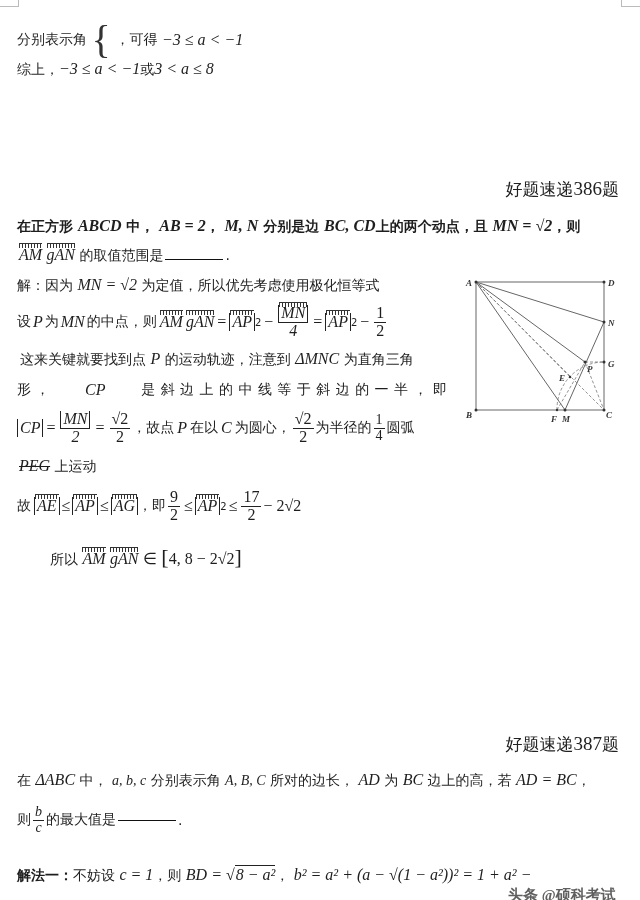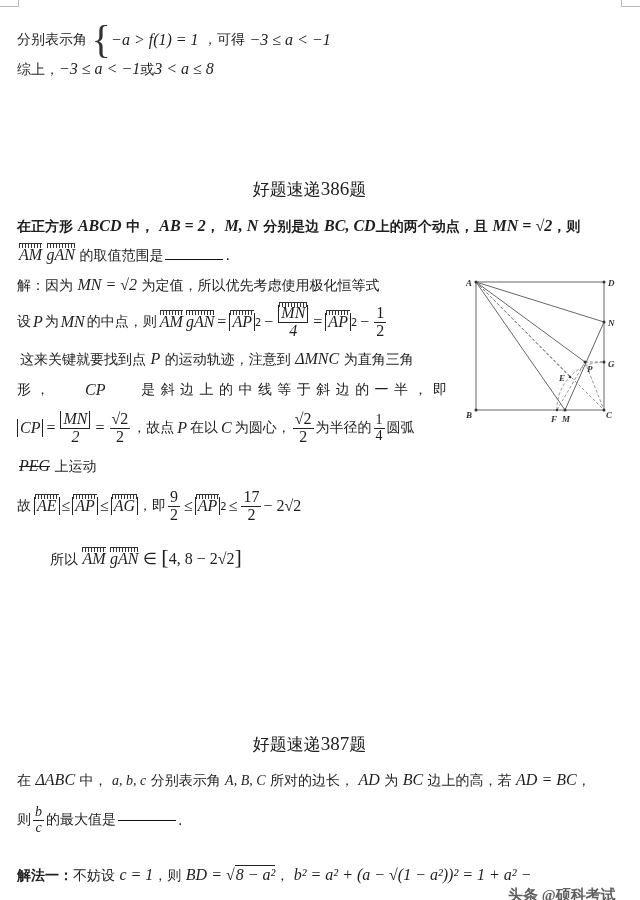--- a/index.html
+++ b/index.html
@@ -2,21 +2,21 @@
 <html><head>
 <meta charset="utf-8">
 <style>
   html, body { margin:0; padding:0; background:#ffffff; }
   body { width:640px; height:900px; position:relative; overflow:hidden;
          font-family:"DejaVu Serif", serif; color:#1a1a1a; }
   .abs { position:absolute; white-space:nowrap; }
   .cn { font-family:"DejaVu Sans", sans-serif; font-size:14px; color:#1e1e1e; }
   .m { font-family:"Liberation Serif", serif; font-style:italic; font-size:16px; }
   .mr { font-family:"Liberation Serif", serif; font-size:16px; }
-  .title { font-family:"DejaVu Sans", sans-serif; font-size:17px; color:#222; left:0; width:619px; text-align:center; }
+  .title { font-family:"DejaVu Sans", sans-serif; font-size:17px; color:#222; left:0; width:619px; text-align:right; }
   .title .num { font-family:"Liberation Serif", serif; font-size:19px; }
   .blank { display:inline-block; width:58px; border-bottom:1px solid #111; height:1px; vertical-align:baseline; margin:0 2px; }
   .vec { position:relative; display:inline-block; }
   .vec::before { content:""; position:absolute; left:0; right:0; top:-3px; height:4px;
     background: repeating-linear-gradient(90deg,#333 0 1px,transparent 1px 3px); border-top:1px solid #333; }
   .frac { display:inline-flex; flex-direction:column; align-items:center; vertical-align:middle; line-height:1.05; margin:0 2px; }
   .frac .n { border-bottom:1px solid #222; padding:0 2px; }
   .abs-bar { border-left:1px solid #222; border-right:1px solid #222; padding:0 2px; }
   .sqrt { border-top:1px solid #222; padding-left:1px; }
   .brace { font-family:"Liberation Serif", serif; font-size:40px; font-weight:100; line-height:1; color:#333; }
@@ -29,21 +29,20 @@
 </head>
 <body>
 
 <div class="corner" style="left:0;top:0;border-width:0 1px 1px 0;"></div>
 <div class="corner" style="right:0;top:0;border-width:0 0 1px 1px;"></div>
 
 <div class="abs cn" style="left:17px;top:20px;">
   <span style="vertical-align:middle;">分别表示角</span>
   <span class="brace" style="vertical-align:middle;">{</span>
   <span style="display:inline-block;vertical-align:middle;line-height:26px;margin-left:-4px;">
-    <span class="m" style="display:block;">−a &gt; f(1) = 1</span>
   </span>
   <span style="vertical-align:middle;">，可得</span>
   <span class="m" style="vertical-align:middle;">−3 ≤ a &lt; −1</span>
 </div>
 
 <div class="abs cn" style="left:17px;top:60px;">
   <span>综上，</span><span class="m">−3 ≤ a &lt; −1</span><span>或</span><span class="m">3 &lt; a ≤ 8</span>
 </div>
 
 <div class="abs title" style="top:178px;">

